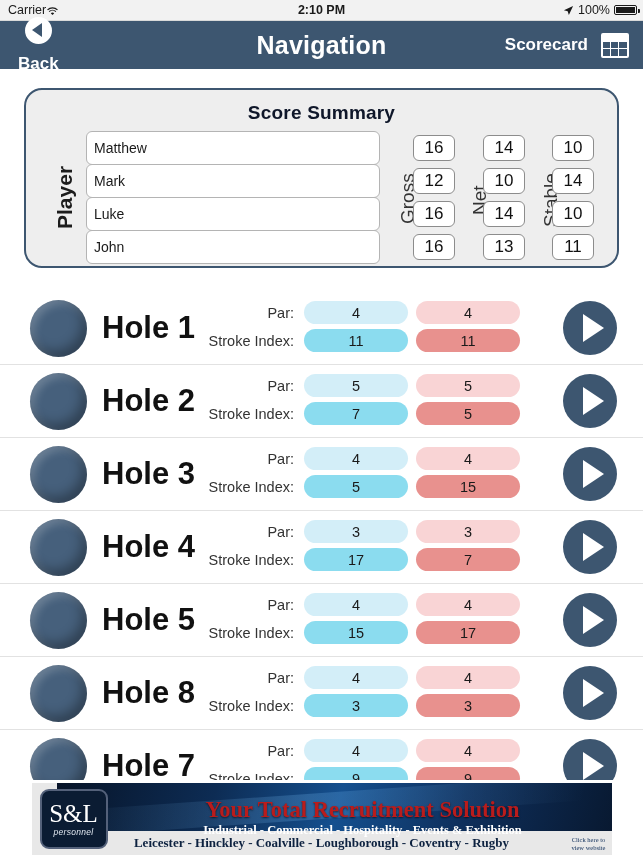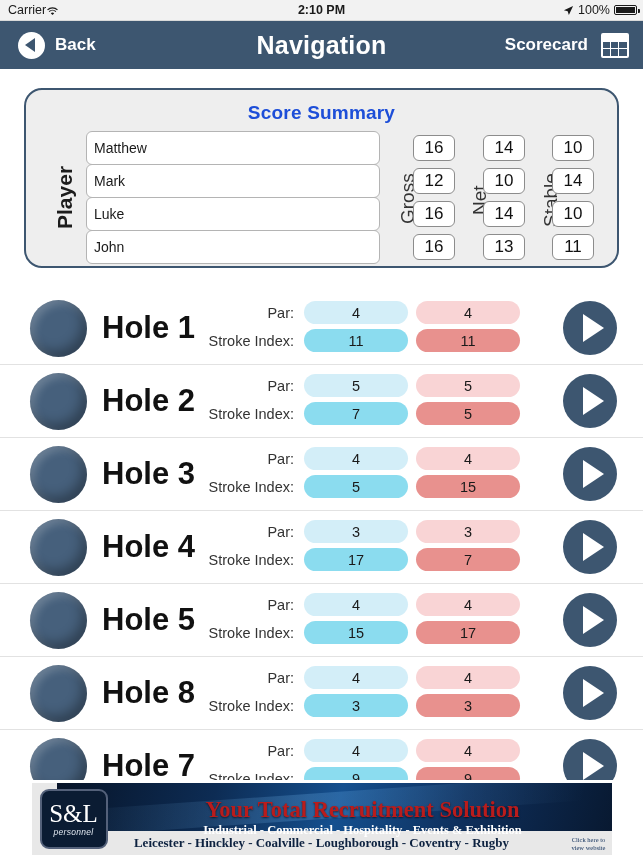--- a/index.html
+++ b/index.html
@@ -31,21 +31,21 @@
     width: 2px; height: 4px; background: #1a1a1a; border-radius: 0 1px 1px 0;
   }
   .battery-fill { position: absolute; left: 1px; top: 1px; bottom: 1px; width: 19px; background: #1a1a1a; }
   .sb-pct { font-size: 12.5px; }
 
   
   .navbar {
     position: absolute; top: 21px; left: 0; width: 643px; height: 48px;
     background: #3d5670; display: flex; align-items: center;
   }
-  .nav-back { display: flex; align-items: center; gap: 10px; margin-left: 18px; cursor: pointer; }
+  .nav-back { display: flex; align-items: center; gap: 10px; margin-left: 18px; cursor: pointer; flex-direction: column; }
   .back-circle {
     width: 27px; height: 27px; border-radius: 50%; background: #ffffff;
     display: flex; align-items: center; justify-content: center;
   }
   .back-tri {
     width: 0; height: 0; border-top: 7px solid transparent; border-bottom: 7px solid transparent;
     border-right: 10px solid #3d5670; margin-right: 3px;
   }
   .nav-back-label { color: #ffffff; font-size: 17px; font-weight: bold; }
   .nav-title {
@@ -63,21 +63,21 @@
   .grid-ico i:nth-child(3n) { border-right: none; }
   .grid-ico i:nth-child(n+7) { border-bottom: none; }
   .grid-ico i:nth-child(-n+3) { background: #ffffff; }
 
   
   .summary-card {
     position: absolute; left: 24px; top: 88px; width: 595px; height: 180px;
     background: #eeeeee; border: 2px solid #3d5670; border-radius: 18px;
   }
   .summary-title {
-    text-align: center; font-size: 19px; font-weight: bold; color: #1d4ed8;
+    text-align: center; font-size: 19px; font-weight: bold; color: #0f172a;
     margin-top: 12px; letter-spacing: .2px;
   }
   .summary-body { position: relative; margin-top: 8px; height: 128px; }
   .vlabel {
     position: absolute; writing-mode: vertical-rl; transform: rotate(180deg);
     font-size: 19px; color: #333; text-align: center;
   }
   .vlabel.player { left: 27px; top: 10px; height: 110px; font-weight: bold; font-size: 21px; color: #1c1c1c; }
   .vlabel.gross  { left: 371px; top: 14px; height: 105px; }
   .vlabel.net    { left: 443px; top: 30px; height: 76px; }

